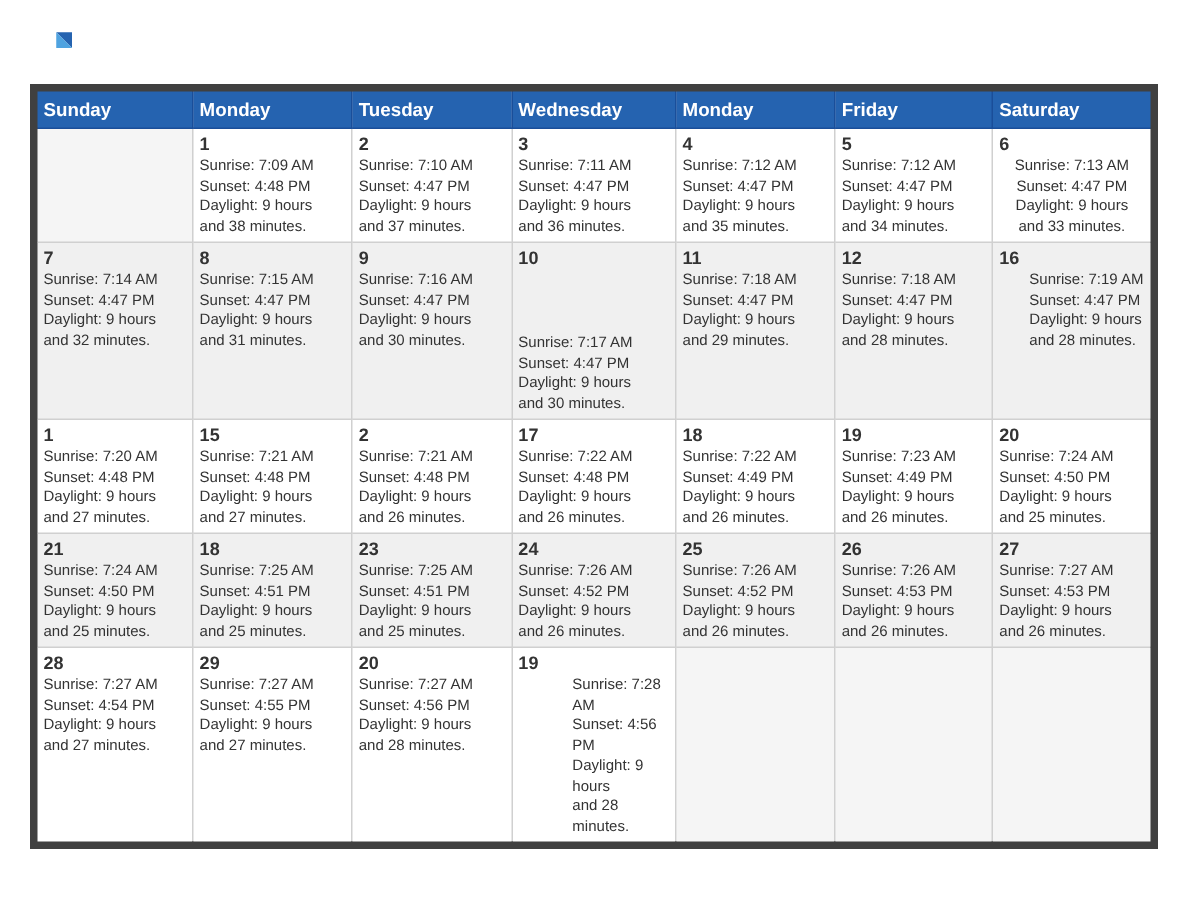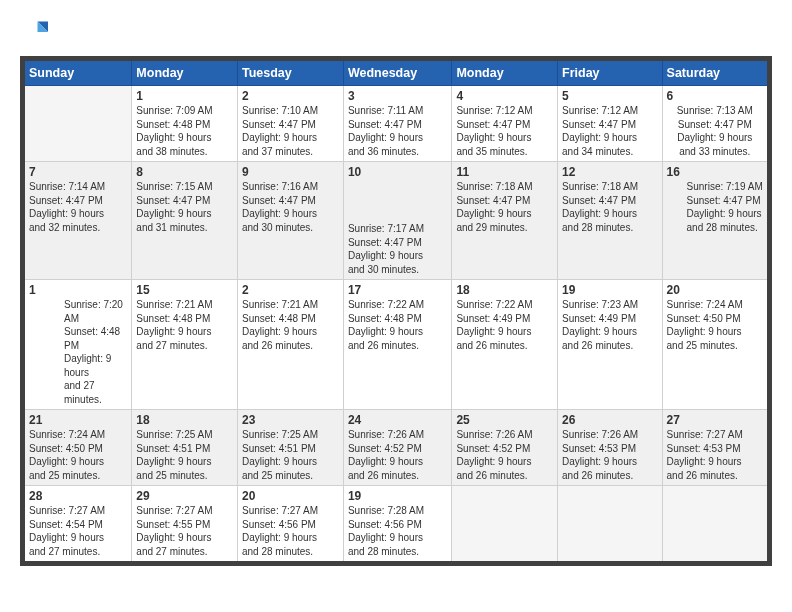--- a/index.html
+++ b/index.html
@@ -220,21 +220,21 @@
             <span class="day-num">16</span>
             <div class="day-info" style="white-space: pre-line; margin-left: 20px;">Sunrise: 7:19 AM
 Sunset: 4:47 PM
 Daylight: 9 hours
 and 28 minutes.</div>
           </td>
         </tr>
         <tr>
           <td>
             <span class="day-num">1</span>
-            <div class="day-info" style="white-space: pre-line; margin-left: 35px;">Sunrise: 7:20 AM
+            <div class="day-info" style="white-space: pre-line;">Sunrise: 7:20 AM
 Sunset: 4:48 PM
 Daylight: 9 hours
 and 27 minutes.</div>
           </td>
           <td>
             <span class="day-num">15</span>
             <div class="day-info" style="white-space: pre-line;">Sunrise: 7:21 AM
 Sunset: 4:48 PM
 Daylight: 9 hours
 and 27 minutes.</div>
@@ -343,21 +343,21 @@
           </td>
           <td>
             <span class="day-num">20</span>
             <div class="day-info" style="white-space: pre-line;">Sunrise: 7:27 AM
 Sunset: 4:56 PM
 Daylight: 9 hours
 and 28 minutes.</div>
           </td>
           <td>
             <span class="day-num">19</span>
-            <div class="day-info" style="white-space: pre-line;">Sunrise: 7:28 AM
+            <div class="day-info" style="white-space: pre-line; margin-left: 36px;">Sunrise: 7:28 AM
 Sunset: 4:56 PM
 Daylight: 9 hours
 and 28 minutes.</div>
           </td>
           <td class="empty"></td>
           <td class="empty"></td>
           <td class="empty"></td>
         </tr>
       </tbody>
   </table>

